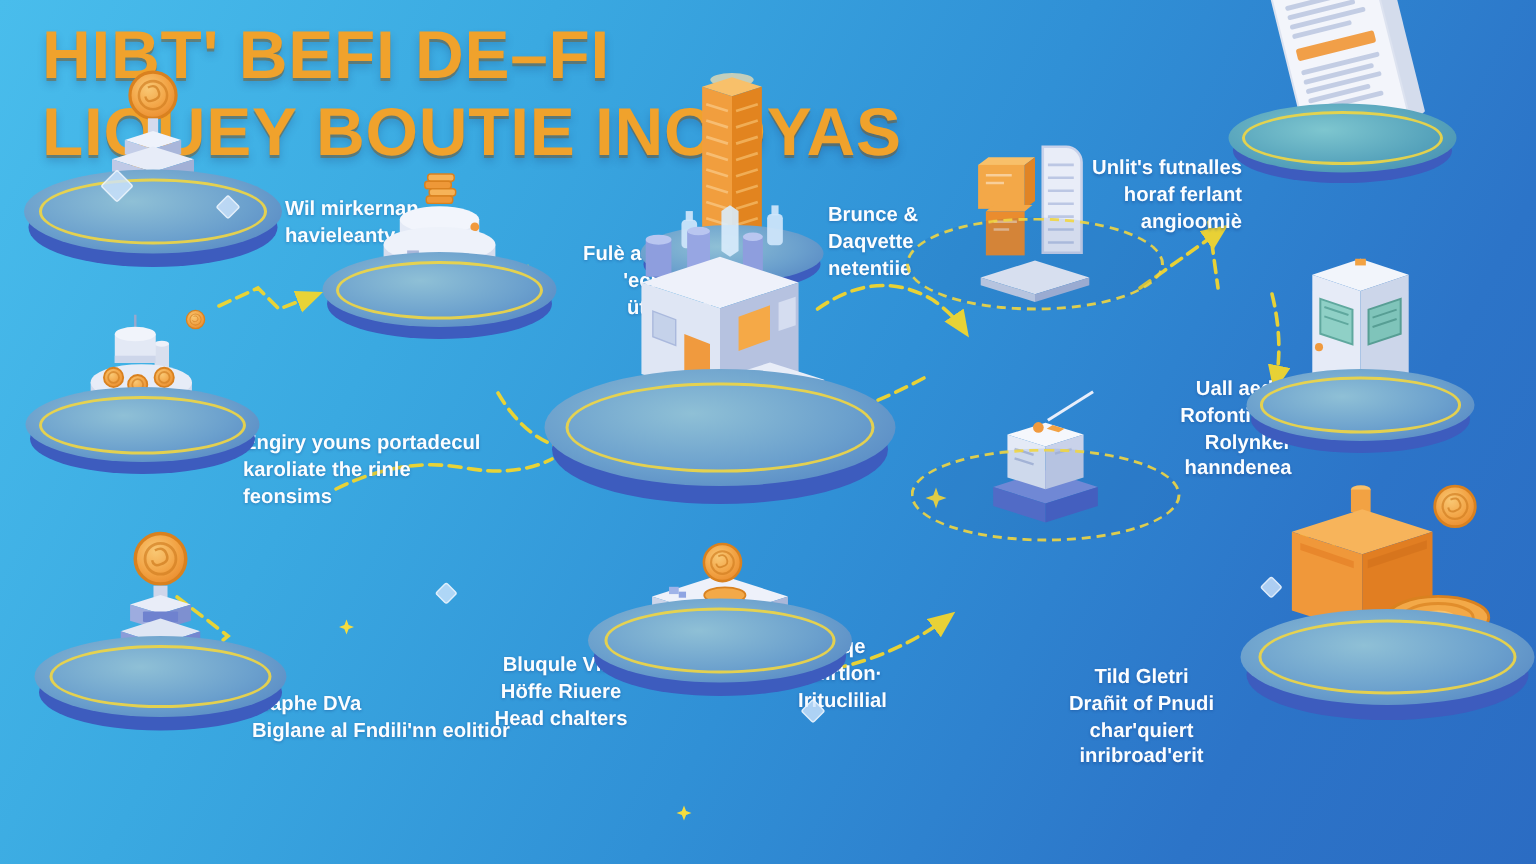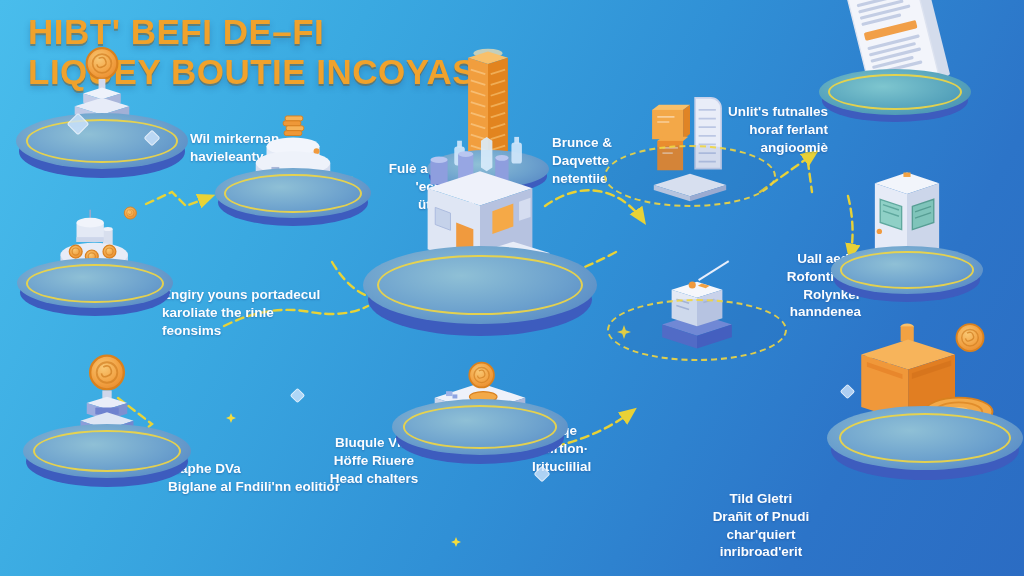--- a/index.html
+++ b/index.html
@@ -3,21 +3,21 @@
 <meta charset="utf-8">
 <style>
   html,body{margin:0;padding:0;background:#1b4f93;}
   .stage{
     position:relative;width:1024px;height:576px;overflow:hidden;
     font-family:"Liberation Sans",sans-serif;
     background:linear-gradient(118deg,#49bdec 0%,#3aa9e1 28%,#3090d6 55%,#2c74c8 82%,#2b6cc3 100%);
   }
   .title{
     position:absolute;left:28px;top:12px;
-    color:#f0a22c;font-weight:800;font-size:35px;line-height:1.13;letter-spacing:.5px;
+    color:#f0a22c;font-weight:800;font-size:45px;line-height:1.13;letter-spacing:.5px;
     text-shadow:0 2px 0 rgba(140,85,10,.45),0 4px 6px rgba(20,50,110,.25);
     white-space:pre-line;
   }
   .lbl{
     position:absolute;color:#fbfdff;font-size:13.5px;font-weight:600;line-height:1.32;
     white-space:pre-line;text-shadow:0 1px 2px rgba(20,60,130,.4);
   }
   .lbl.r{text-align:right}
   .lbl.c{text-align:center}
   .node{position:absolute;}
@@ -104,21 +104,21 @@
 Rolynker
 hanndenea</div>
   <div class="lbl" style="left:168px;top:460px;">Flaphe DVa
 Biglane al Fndili'nn eolitior</div>
   <div class="lbl c" style="left:305px;top:434px;width:138px;">Bluqule Viin
 Höffe Riuere
 Head chalters</div>
   <div class="lbl" style="left:532px;top:422px;">Sninqe
 Duirtlon·
 Irituclilial</div>
-  <div class="lbl c" style="left:696px;top:442px;width:130px;margin-top:48px;">Tild Gletri
+  <div class="lbl c" style="left:696px;top:442px;width:130px;">Tild Gletri
 Drañit of Pnudi
 char'quiert
 inribroad'erit</div>
 
   <div class="node" style="left:16px;top:169px;width:172px;--ph:56px;">
     <svg class="obj" style="bottom:22px;" width="82" viewBox="0 0 96 122">
       <use href="#coinShape" transform="translate(48,24)"></use>
       <rect x="44" y="42" width="8" height="12" fill="#d3daed"></rect>
       <polygon points="48,52 70,59 48,66 26,59" fill="#eef2fb"></polygon>
       <polygon points="26,59 48,66 48,77 26,70" fill="#c3cde8"></polygon>

